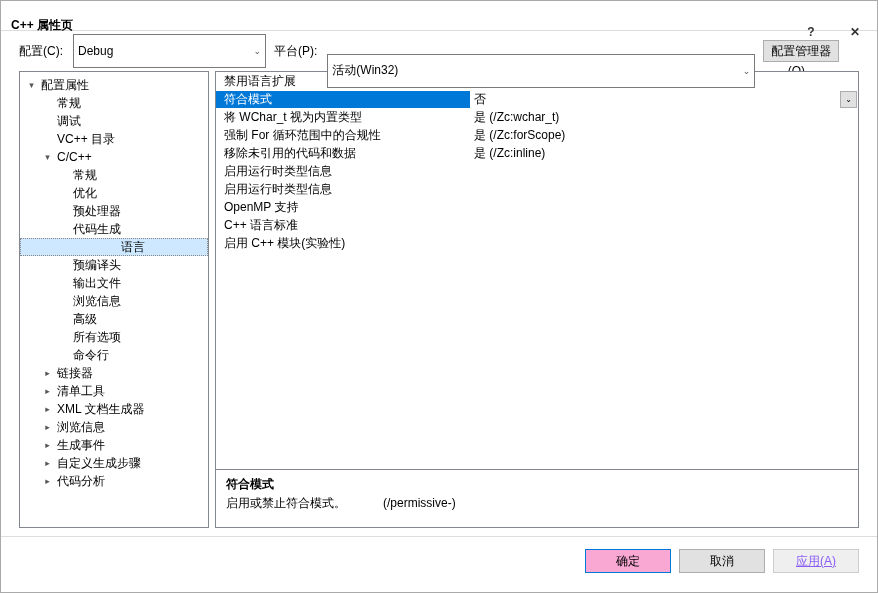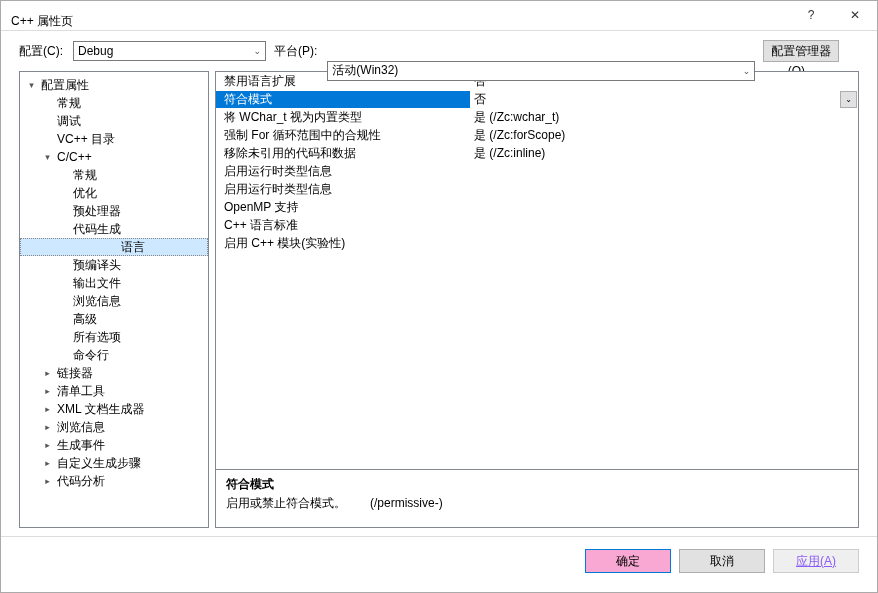--- a/index.html
+++ b/index.html
@@ -1,24 +1,24 @@
 <!DOCTYPE html>
 <html><head>
 <meta charset="utf-8">
 <style>
 * { box-sizing: border-box; margin: 0; padding: 0; font-family: "Microsoft YaHei", "Segoe UI", sans-serif; font-size: 12px; }
 body { background: #fff; width: 878px; height: 593px; overflow: hidden; border: 1px solid #aaa; }
 
-.titlebar { height: 30px; display: flex; align-items: flex-end; padding: 0 0 0 10px; border-bottom: 1px solid #ddd; }
+.titlebar { height: 30px; display: flex; align-items: flex-start; padding: 16px 0 0 10px; border-bottom: 1px solid #ddd; font-weight: bold; }
 .titlebar .title { flex: 1; }
 .titlebar .btn { width: 44px; height: 30px; display: flex; align-items: center; justify-content: center; font-size: 14px; color: #333; }
 
 .toolbar { height: 40px; display: flex; align-items: center; padding: 8px 18px; gap: 8px; }
 .toolbar label { margin-right: 2px; }
-.select { height: 20px; border: 1px solid #7a7a7a; background: #fff; padding: 0 4px; display: flex; align-items: center; position: relative; }
+.select { height: 34px; border: 1px solid #7a7a7a; background: #fff; padding: 0 4px; display: flex; align-items: center; position: relative; }
 .select .val { flex: 1; }
 .select .arrow { font-size: 9px; color: #555; }
 .config-select { width: 193px; }
 .platform-select { width: 428px; margin-top: 39px; }
 .cfg-mgr-btn { width: 76px; height: 22px; border: 1px solid #adadad; background: #e1e1e1; text-align: center; line-height: 20px; }
 
 .main { display: flex; padding: 0 18px 8px 18px; height: 465px; gap: 6px; }
 
 .tree { width: 190px; border: 1px solid #828790; overflow-y: auto; padding: 4px 0; background: #fff; }
 .tree-item { height: 18px; display: flex; align-items: center; padding-left: 4px; white-space: nowrap; }
@@ -33,21 +33,21 @@
 .grid { flex: 1; border: 1px solid #828790; background: #fff; overflow: hidden; }
 .grid-row { height: 18px; display: flex; align-items: center; }
 .grid-row .key { width: 254px; padding-left: 8px; }
 .grid-row .val { flex: 1; padding-left: 4px; display: flex; align-items: center; }
 .grid-row .dd { width: 17px; height: 17px; border: 1px solid #adadad; background: #e1e1e1; display: flex; align-items: center; justify-content: center; font-size: 8px; margin-right: 1px; }
 .grid-row.selected .key { background: #0078d7; color: #fff; }
 .grid-row.selected .val { background: #fff; }
 
 .desc { height: 58px; border: 1px solid #828790; border-top: none; padding: 6px 10px; }
 .desc .title { font-weight: bold; margin-bottom: 2px; }
-.desc .flag { margin-left: 24px; }
+.desc .flag { margin-left: 37px; }
 
 .footer { height: 48px; display: flex; align-items: center; justify-content: flex-end; padding: 0 18px; gap: 8px; border-top: 1px solid #ddd; }
 .footer .btn { width: 86px; height: 24px; border: 1px solid #adadad; background: #e1e1e1; text-align: center; line-height: 22px; }
 .footer .btn.ok { background: #f9a8d4; border-color: #0078d7; }
 .footer .btn.disabled { color: #8b5cf6; background: #efefef; border-color: #ccc; text-decoration: underline; }
 </style>
 </head>
 <body>
 
 <div class="titlebar">

